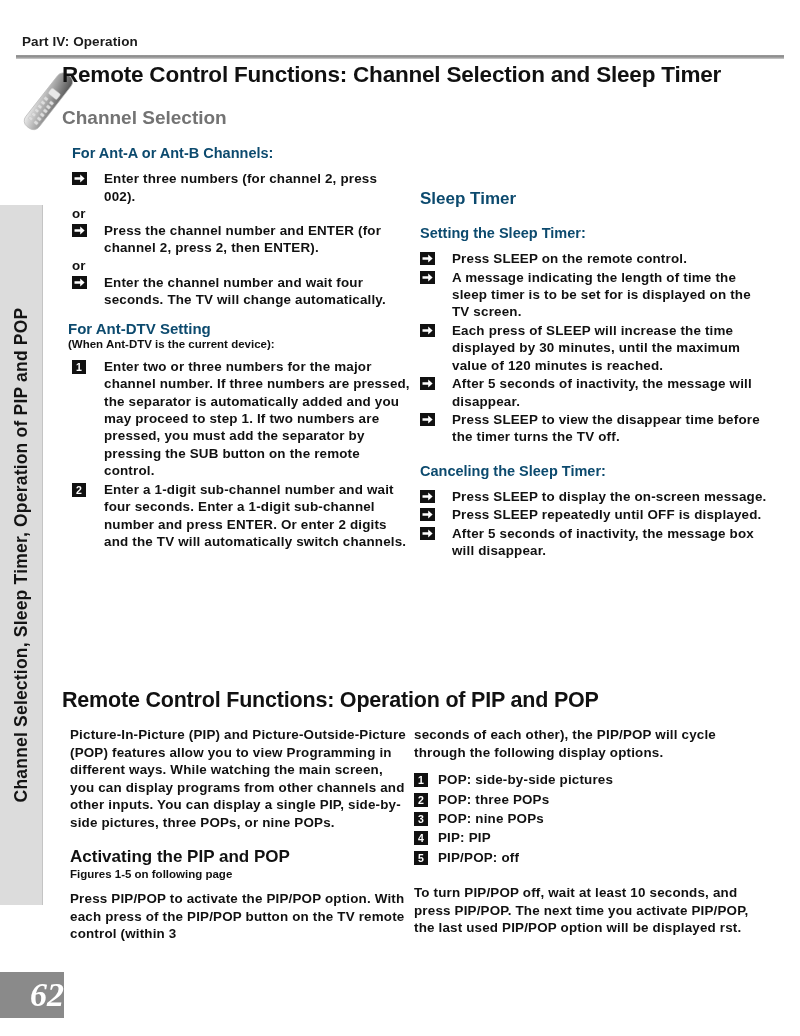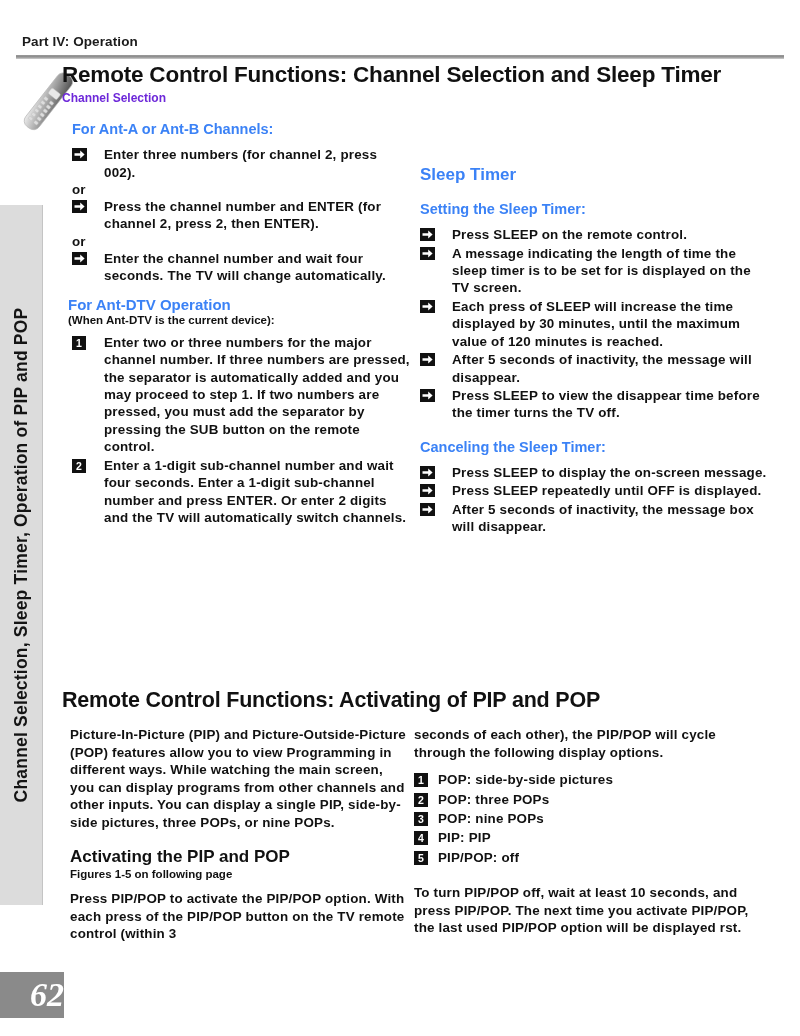--- a/index.html
+++ b/index.html
@@ -100,24 +100,24 @@
 
   h1.section-title {
     margin: 0;
     font-size: 22.5px;
     font-weight: bold;
     letter-spacing: -0.2px;
     color: #111;
     line-height: 1.12;
   }
   h2.sub-title {
-    margin: 4px 0 0 0;
-    font-size: 12px;
-    font-weight: bold;
-    color: #6d28d9;
+    margin: 20px 0 0 0;
+    font-size: 19px;
+    font-weight: bold;
+    color: #737373;
   }
 
   .cols {
     position: relative;
     margin-top: 16px;
   }
   .col-left {
     position: absolute;
     left: 10px;
     top: 0;
@@ -128,21 +128,21 @@
     left: 358px;
     top: 0;
     width: 350px;
     margin-top: 44px;
   }
 
   h3.col-head {
     margin: 0 0 9px 0;
     font-size: 14.5px;
     font-weight: bold;
-    color: #3b82f6;
+    color: #0c4a6e;
   }
   h3.col-head.big {
     font-size: 17px;
     margin-bottom: 16px;
   }
   h3.col-head.ant-dtv {
     font-size: 15px;
     margin-bottom: 1px;
     margin-left: -4px;
   }
@@ -333,21 +333,21 @@
             <svg width="15" height="13" viewBox="0 0 15 13">
                 <path d="M2.5 5.2 H8.2 V2.6 L12.6 6.5 L8.2 10.4 V7.8 H2.5 Z" fill="#fff"></path>
               </svg>
           </span>
           <span>Enter the channel number and wait four seconds.  The TV will change automatically.</span>
         </li>
       </ul>
 
       <div class="spacer-sm"></div>
 
-      <h3 class="col-head ant-dtv">For Ant-DTV Operation</h3>
+      <h3 class="col-head ant-dtv">For Ant-DTV Setting</h3>
       <p class="paren-note">(When Ant-DTV is the current device):</p>
 
       <ul class="num-list">
         <li>
           <span class="marker-num">1</span>
           <span>Enter two or three numbers for the major channel number.  If three numbers are pressed, the separator is automatically added and you may proceed to step 1.  If two numbers are pressed, you must add the separator by pressing the SUB button on the remote control.</span>
         </li>
         <li>
           <span class="marker-num">2</span>
           <span>Enter a 1-digit sub-channel number and wait four seconds. Enter a 1-digit sub-channel number and press ENTER.  Or enter 2 digits and the TV will automatically switch channels.</span>
@@ -429,21 +429,21 @@
               </svg>
           </span>
           <span>After 5 seconds of inactivity, the message box will disappear.</span>
         </li>
       </ul>
     </div>
   </div>
 </div>
 
 <div class="section2">
-  <h1 class="section-title">Remote Control Functions: Activating of PIP and POP</h1>
+  <h1 class="section-title">Remote Control Functions: Operation of PIP and POP</h1>
 
   <div class="cols2">
     <div class="c2-left">
       <p class="body">Picture-In-Picture (PIP) and Picture-Outside-Picture (POP) features allow you to view Programming in different ways.  While watching the main screen, you can display programs from other channels and other inputs. You can display a single PIP, side-by-side pictures, three POPs, or nine POPs.</p>
       <div class="spacer-md"></div>
       <h3 class="activating">Activating the PIP and POP</h3>
       <p class="fig-note">Figures 1-5 on following page</p>
       <div class="spacer-sm"></div>
       <p class="body">Press PIP/POP to activate the PIP/POP option.  With each press of the PIP/POP button on the TV remote control (within 3</p>
     </div>

